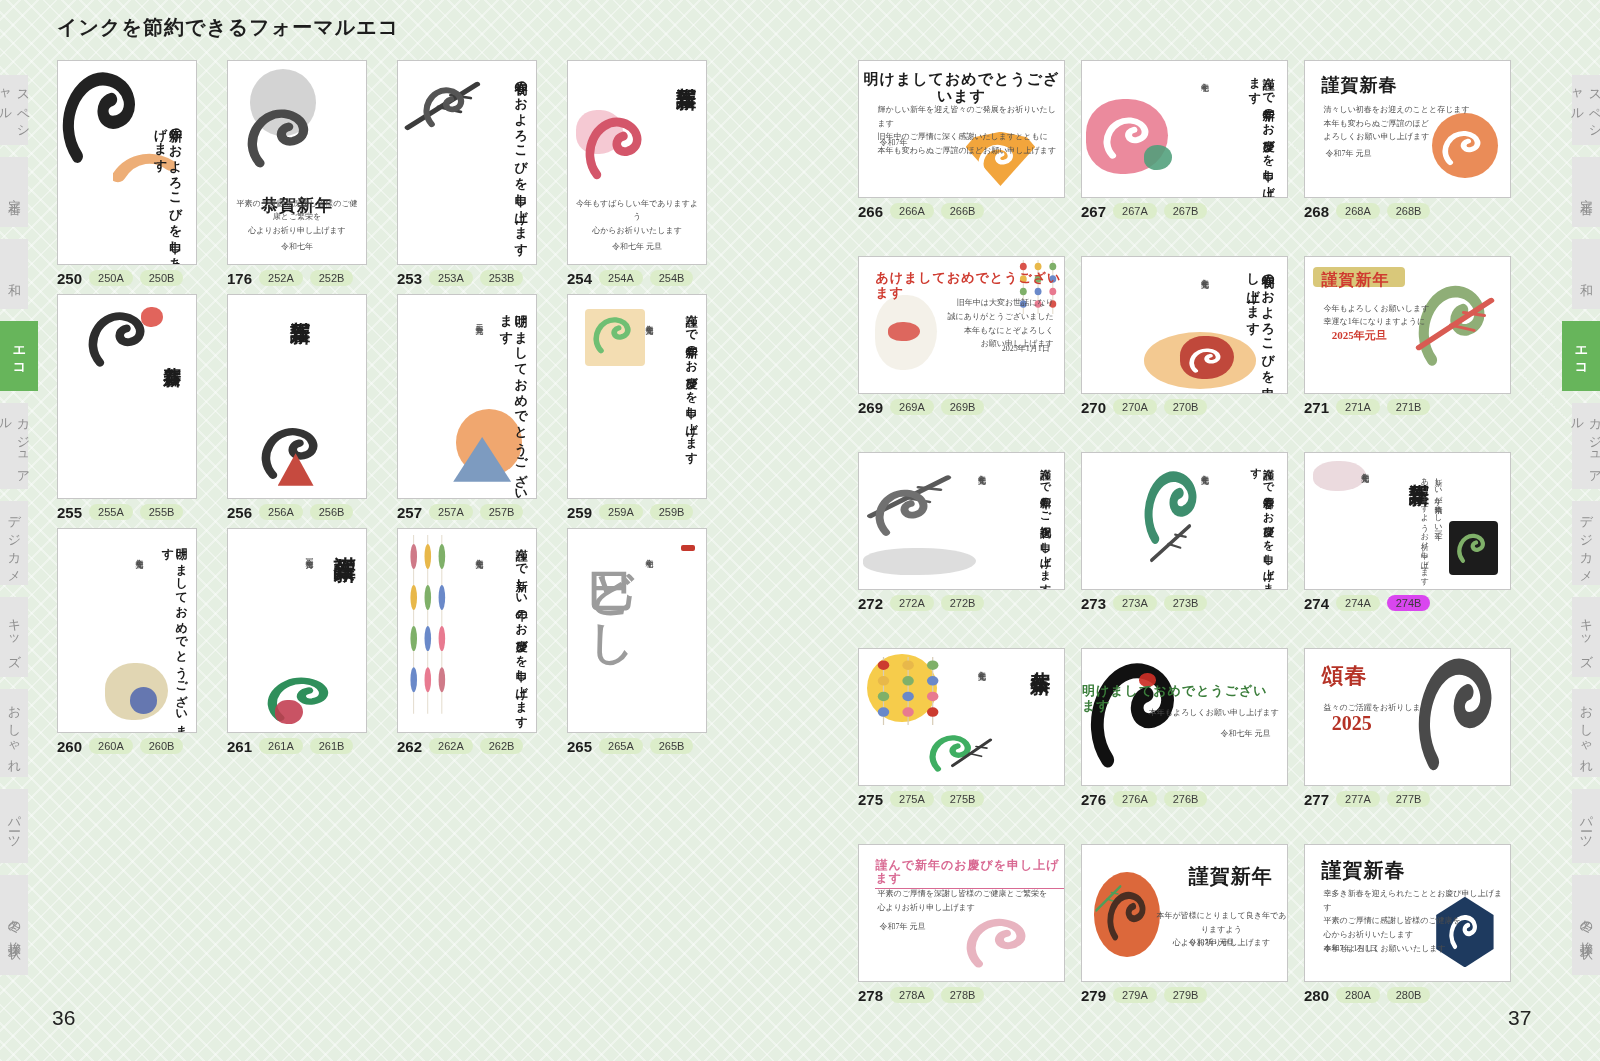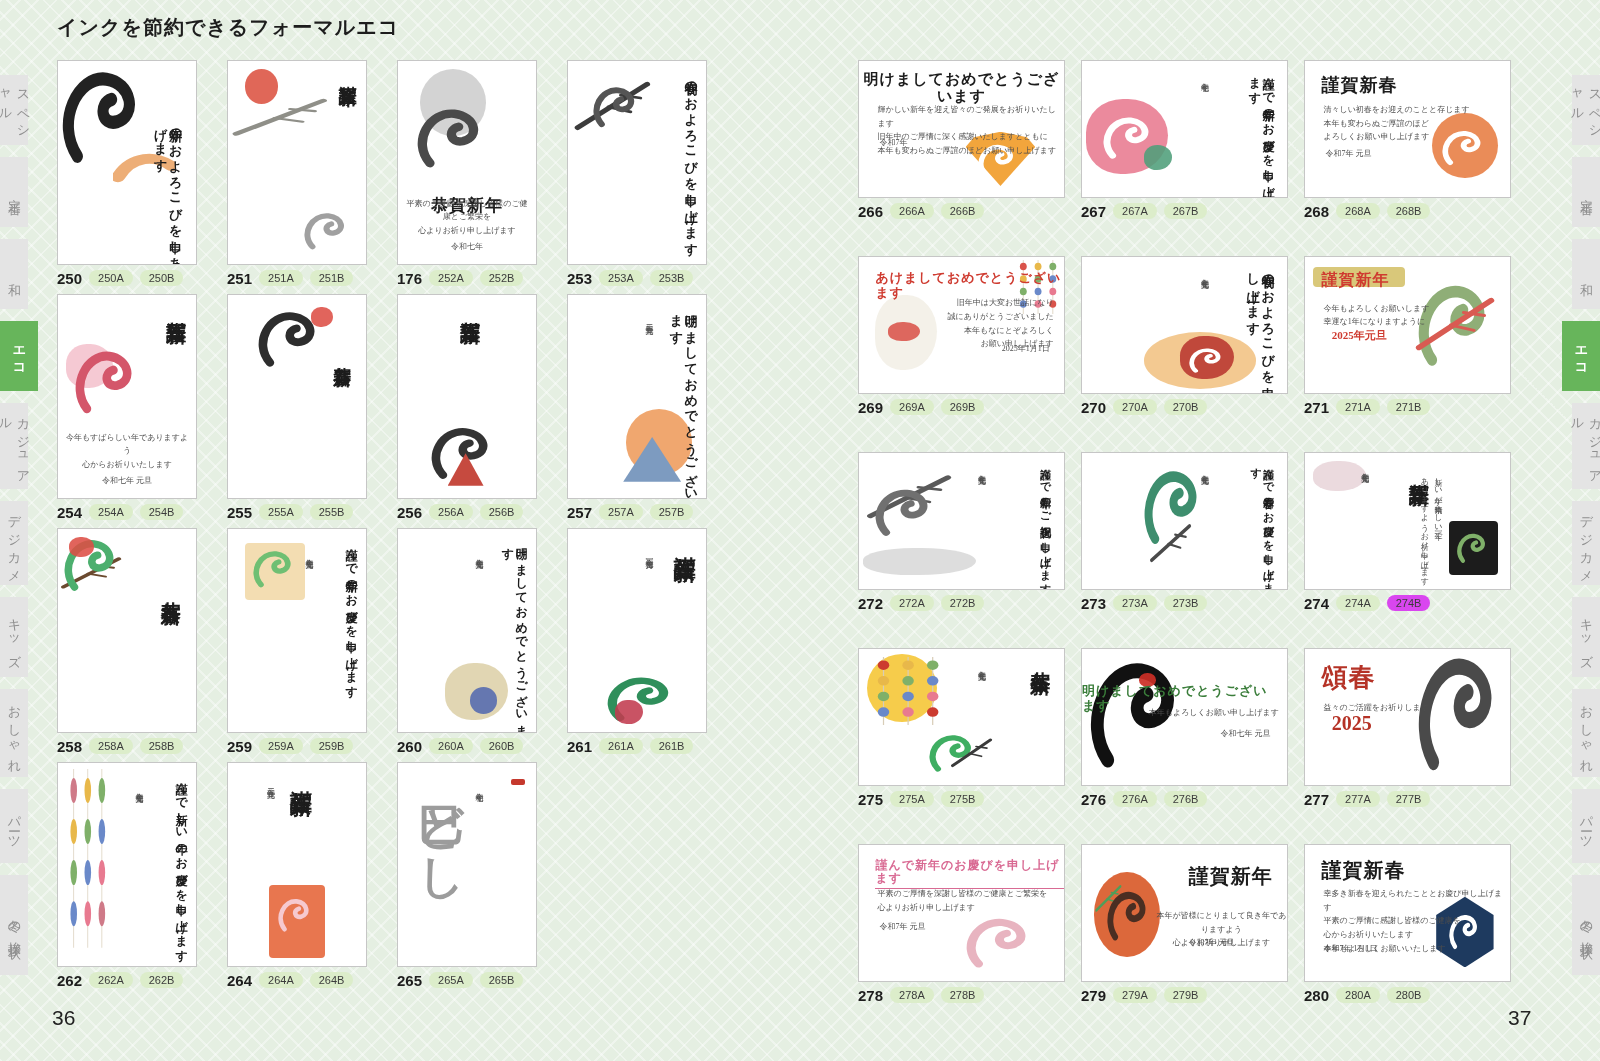--- a/index.html
+++ b/index.html
@@ -89,43 +89,20 @@
         <span class="ttl vert" style="right: 10%; top: 28%; font-size: 13px;">新年のおよろこびを申しあげます</span>
       </div>
       <div class="lrow">
         <span class="num">250</span>
         <span class="badge" style="background: rgb(220, 237, 202);">250A</span>
         <span class="badge" style="background: rgb(220, 237, 202);">250B</span>
       </div>
     </div>
     <div>
       <div class="card portrait">
-        <div class="art" style="left: 12%; top: 4%; width: 24%; height: 17%; background: rgb(221, 90, 74); border-radius: 50%; opacity: 0.92;"></div>
-        <div class="art" style="left: 0%; top: 14%; width: 75%; height: 26%;">
-          <svg viewBox="0 0 100 100" preserveAspectRatio="none">
-            <path d="M8,85 L92,22" fill="none" stroke="#8f8f88" stroke-width="7" stroke-linecap="round"></path>
-            <path d="M45,55 L72,62" fill="none" stroke="#8f8f88" stroke-width="4" stroke-linecap="round"></path>
-            <path d="M60,38 L84,42" fill="none" stroke="#8f8f88" stroke-width="4" stroke-linecap="round"></path>
-          </svg>
-        </div>
-        <div class="art" style="left: 55%; top: 74%; width: 34%; height: 20%;">
-          <svg viewBox="0 0 100 100" preserveAspectRatio="none">
-            <path d="M18,88 C-8,55 18,8 52,12 C82,16 88,48 64,54 C46,58 42,36 58,32" fill="none" stroke="#a0a0a0" stroke-width="13" stroke-linecap="round"></path>
-          </svg>
-        </div>
-        <span class="ttl vert" style="right: 6%; top: 5%; font-size: 18px;">謹賀新年</span>
-      </div>
-      <div class="lrow">
-        <span class="num">251</span>
-        <span class="badge" style="background: rgb(220, 237, 202);">251A</span>
-        <span class="badge" style="background: rgb(220, 237, 202);">251B</span>
-      </div>
-    </div>
-    <div>
-      <div class="card portrait">
         <div class="art" style="left: 16%; top: 4%; width: 48%; height: 33%; background: rgb(207, 207, 207); border-radius: 50%; opacity: 0.92;"></div>
         <div class="art" style="left: 14%; top: 22%; width: 52%; height: 32%;">
           <svg viewBox="0 0 100 100" preserveAspectRatio="none">
             <path d="M18,88 C-8,55 18,8 52,12 C82,16 88,48 64,54 C46,58 42,36 58,32" fill="none" stroke="#4a4a4a" stroke-width="13" stroke-linecap="round"></path>
           </svg>
         </div>
         <span class="ttl" style="left: 0px; right: 0px; bottom: 24%; text-align: center; font-size: 17px;">恭賀新年</span>
         <div class="sub" style="left: 4%; right: 4%; bottom: 13%; text-align: center;">平素のご愛顧を深謝し皆様のご健康とご繁栄を
 心よりお祈り申し上げます</div>
         <span class="date" style="left: 0px; right: 0px; bottom: 6%; text-align: center;">令和七年</span>
@@ -213,43 +190,20 @@
       <div class="card portrait">
         <div class="art" style="left: 42%; top: 56%; width: 48%; height: 33%; background: rgb(239, 160, 99); border-radius: 50%; opacity: 0.92;"></div>
         <div class="art" style="left: 40%; top: 70%; width: 42%; height: 22%; background: rgb(125, 155, 192); clip-path: polygon(50% 0%, 100% 100%, 0% 100%);"></div>
         <span class="ttl vert" style="right: 6%; top: 5%; font-size: 13px;">明けましておめでとうございます</span>
         <span class="date vert" style="right: 38%; top: 12%;">二〇二五年 元旦</span>
       </div>
       <div class="lrow">
         <span class="num">257</span>
         <span class="badge" style="background: rgb(220, 237, 202);">257A</span>
         <span class="badge" style="background: rgb(220, 237, 202);">257B</span>
-      </div>
-    </div>
-    <div>
-      <div class="card portrait">
-        <div class="art" style="left: 0%; top: 10%; width: 48%; height: 22%;">
-          <svg viewBox="0 0 100 100" preserveAspectRatio="none">
-            <path d="M8,85 L92,22" fill="none" stroke="#6b4a2f" stroke-width="7" stroke-linecap="round"></path>
-            <path d="M45,55 L72,62" fill="none" stroke="#6b4a2f" stroke-width="4" stroke-linecap="round"></path>
-            <path d="M60,38 L84,42" fill="none" stroke="#6b4a2f" stroke-width="4" stroke-linecap="round"></path>
-          </svg>
-        </div>
-        <div class="art" style="left: 4%; top: 4%; width: 42%; height: 28%;">
-          <svg viewBox="0 0 100 100" preserveAspectRatio="none">
-            <path d="M18,88 C-8,55 18,8 52,12 C82,16 88,48 64,54 C46,58 42,36 58,32" fill="none" stroke="#4caf6e" stroke-width="13" stroke-linecap="round"></path>
-          </svg>
-        </div>
-        <div class="art" style="left: 8%; top: 4%; width: 18%; height: 10%; background: rgb(221, 79, 70); border-radius: 48% 52% 55% 45%; opacity: 0.88;"></div>
-        <span class="ttl vert" style="right: 10%; top: 28%; font-size: 20px;">恭賀新春</span>
-      </div>
-      <div class="lrow">
-        <span class="num">258</span>
-        <span class="badge" style="background: rgb(220, 237, 202);">258A</span>
-        <span class="badge" style="background: rgb(220, 237, 202);">258B</span>
       </div>
     </div>
     <div>
       <div class="card portrait">
         <div class="art" style="left: 12%; top: 7%; width: 44%; height: 28%; background: rgb(243, 221, 178); border-radius: 4px;"></div>
         <div class="art" style="left: 18%; top: 10%; width: 32%; height: 20%;">
           <svg viewBox="0 0 100 100" preserveAspectRatio="none">
             <path d="M18,88 C-8,55 18,8 52,12 C82,16 88,48 64,54 C46,58 42,36 58,32" fill="none" stroke="#6fbf73" stroke-width="13" stroke-linecap="round"></path>
           </svg>
         </div>
@@ -317,37 +271,20 @@
         <span class="date vert" style="right: 38%; top: 12%;">令和七年 元旦</span>
       </div>
       <div class="lrow">
         <span class="num">262</span>
         <span class="badge" style="background: rgb(220, 237, 202);">262A</span>
         <span class="badge" style="background: rgb(220, 237, 202);">262B</span>
       </div>
     </div>
     <div>
       <div class="card portrait">
-        <div class="art" style="left: 30%; top: 60%; width: 40%; height: 36%; background: rgb(232, 118, 79); border-radius: 4px;"></div>
-        <div class="art" style="left: 36%; top: 66%; width: 26%; height: 18%;">
-          <svg viewBox="0 0 100 100" preserveAspectRatio="none">
-            <path d="M18,88 C-8,55 18,8 52,12 C82,16 88,48 64,54 C46,58 42,36 58,32" fill="none" stroke="#f6c9cf" stroke-width="13" stroke-linecap="round"></path>
-          </svg>
-        </div>
-        <span class="ttl vert" style="left: 44%; top: 5%; font-size: 22px;">謹賀新年</span>
-        <span class="date vert" style="left: 26%; top: 10%;">二〇二五年 元旦</span>
-      </div>
-      <div class="lrow">
-        <span class="num">264</span>
-        <span class="badge" style="background: rgb(220, 237, 202);">264A</span>
-        <span class="badge" style="background: rgb(220, 237, 202);">264B</span>
-      </div>
-    </div>
-    <div>
-      <div class="card portrait">
         <span class="ttl vert" style="left: 12%; top: 4%; font-size: 46px; color: rgb(156, 156, 156);">巳どし</span>
         <span class="date vert" style="right: 38%; top: 12%;">令和七年</span>
         <div class="seal" style="right: 8%; top: 8%; background: rgb(197, 56, 45);">謹賀新年</div>
       </div>
       <div class="lrow">
         <span class="num">265</span>
         <span class="badge" style="background: rgb(220, 237, 202);">265A</span>
         <span class="badge" style="background: rgb(220, 237, 202);">265B</span>
       </div>
     </div>
@@ -619,21 +556,21 @@
         <span class="badge" style="background: rgb(220, 237, 202);">276B</span>
       </div>
     </div>
     <div>
       <div class="card landscape">
         <div class="art" style="left: 55%; top: 2%; width: 42%; height: 92%;">
           <svg viewBox="0 0 100 100" preserveAspectRatio="none">
             <path d="M18,88 C-8,55 18,8 52,12 C82,16 88,48 64,54 C46,58 42,36 58,32" fill="none" stroke="#4a4a4a" stroke-width="13" stroke-linecap="round"></path>
           </svg>
         </div>
-        <span class="ttl" style="left: 8%; top: 10%; font-size: 26px; color: rgb(181, 50, 38);">頌春</span>
+        <span class="ttl" style="left: 8%; top: 10%; font-size: 22px; color: rgb(181, 50, 38);">頌春</span>
         <div class="sub" style="left: 9%; top: 38%;">益々のご活躍をお祈りします</div>
         <span class="extra" style="left: 13%; top: 46%; color: rgb(181, 50, 38); font-size: 20px;">2025</span>
       </div>
       <div class="lrow">
         <span class="num">277</span>
         <span class="badge" style="background: rgb(220, 237, 202);">277A</span>
         <span class="badge" style="background: rgb(220, 237, 202);">277B</span>
       </div>
     </div>
     <div>

